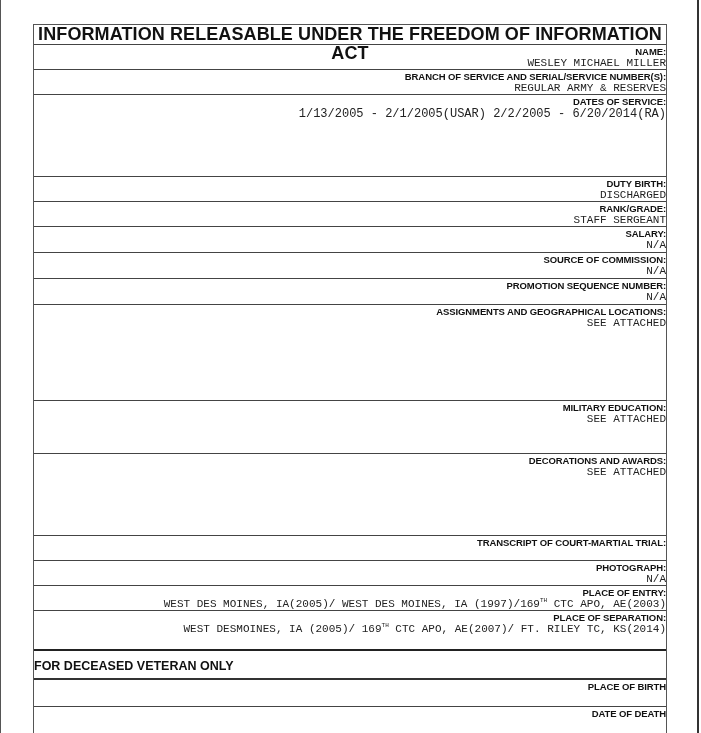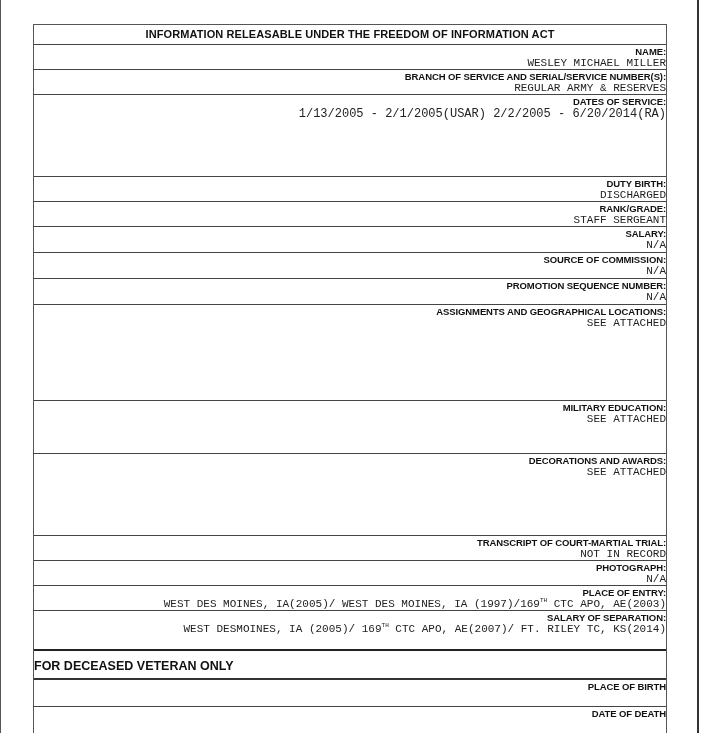--- a/index.html
+++ b/index.html
@@ -15,21 +15,21 @@
     border-left: 1px solid #555; border-right: 2px solid #333;
     box-sizing: border-box;
   }
   .form {
     position: absolute; left: 33px; top: 24px; width: 634px;
     border: 1px solid #555; border-bottom: none;
     box-sizing: border-box;
   }
   .title {
     height: 19px; line-height: 19px;
-    font-size: 11px; font-weight: bold; text-align: center;
+    font-size: 18px; font-weight: bold; text-align: center;
     border-bottom: 1px solid #444;
     letter-spacing: 0.1px;
   }
   .row { border-bottom: 1px solid #444; box-sizing: border-box; position: relative; text-align: right; }
   .lbl {
     font-size: 9.5px; font-weight: bold; line-height: 11px;
     padding-left: 4px; padding-top: 1px;
     letter-spacing: -0.1px;
   }
   .val {
@@ -104,35 +104,34 @@
     <div class="val">SEE ATTACHED</div>
   </div>
 
   <div class="row" style="height:82px">
     <div class="lbl">DECORATIONS AND AWARDS:</div>
     <div class="val">SEE ATTACHED</div>
   </div>
 
   <div class="row" style="height:25px">
     <div class="lbl">TRANSCRIPT OF COURT-MARTIAL TRIAL:</div>
-    <div class="val">NOT IN RECORD</div>
   </div>
 
   <div class="row" style="height:25px">
     <div class="lbl">PHOTOGRAPH:</div>
     <div class="val">N/A</div>
   </div>
 
   <div class="row" style="height:25px">
     <div class="lbl">PLACE OF ENTRY:</div>
     <div class="val"><span>WEST DES MOINES, IA(2005)/ WEST DES MOINES, IA (1997)/169</span><sup>TH</sup><span> CTC APO, AE(2003)</span></div>
   </div>
 
   <div class="row" style="height:38px;border-bottom:none">
-    <div class="lbl">SALARY OF SEPARATION:</div>
+    <div class="lbl">PLACE OF SEPARATION:</div>
     <div class="val"><span>WEST DESMOINES, IA (2005)/ 169</span><sup>TH</sup><span> CTC APO, AE(2007)/ FT. RILEY TC, KS(2014)</span></div>
   </div>
 
   <div class="deceased">FOR DECEASED VETERAN ONLY</div>
 
   <div class="row" style="height:27px">
     <div class="lbl">PLACE OF BIRTH</div>
   </div>
 
   <div class="row" style="height:30px;border-bottom:none">

